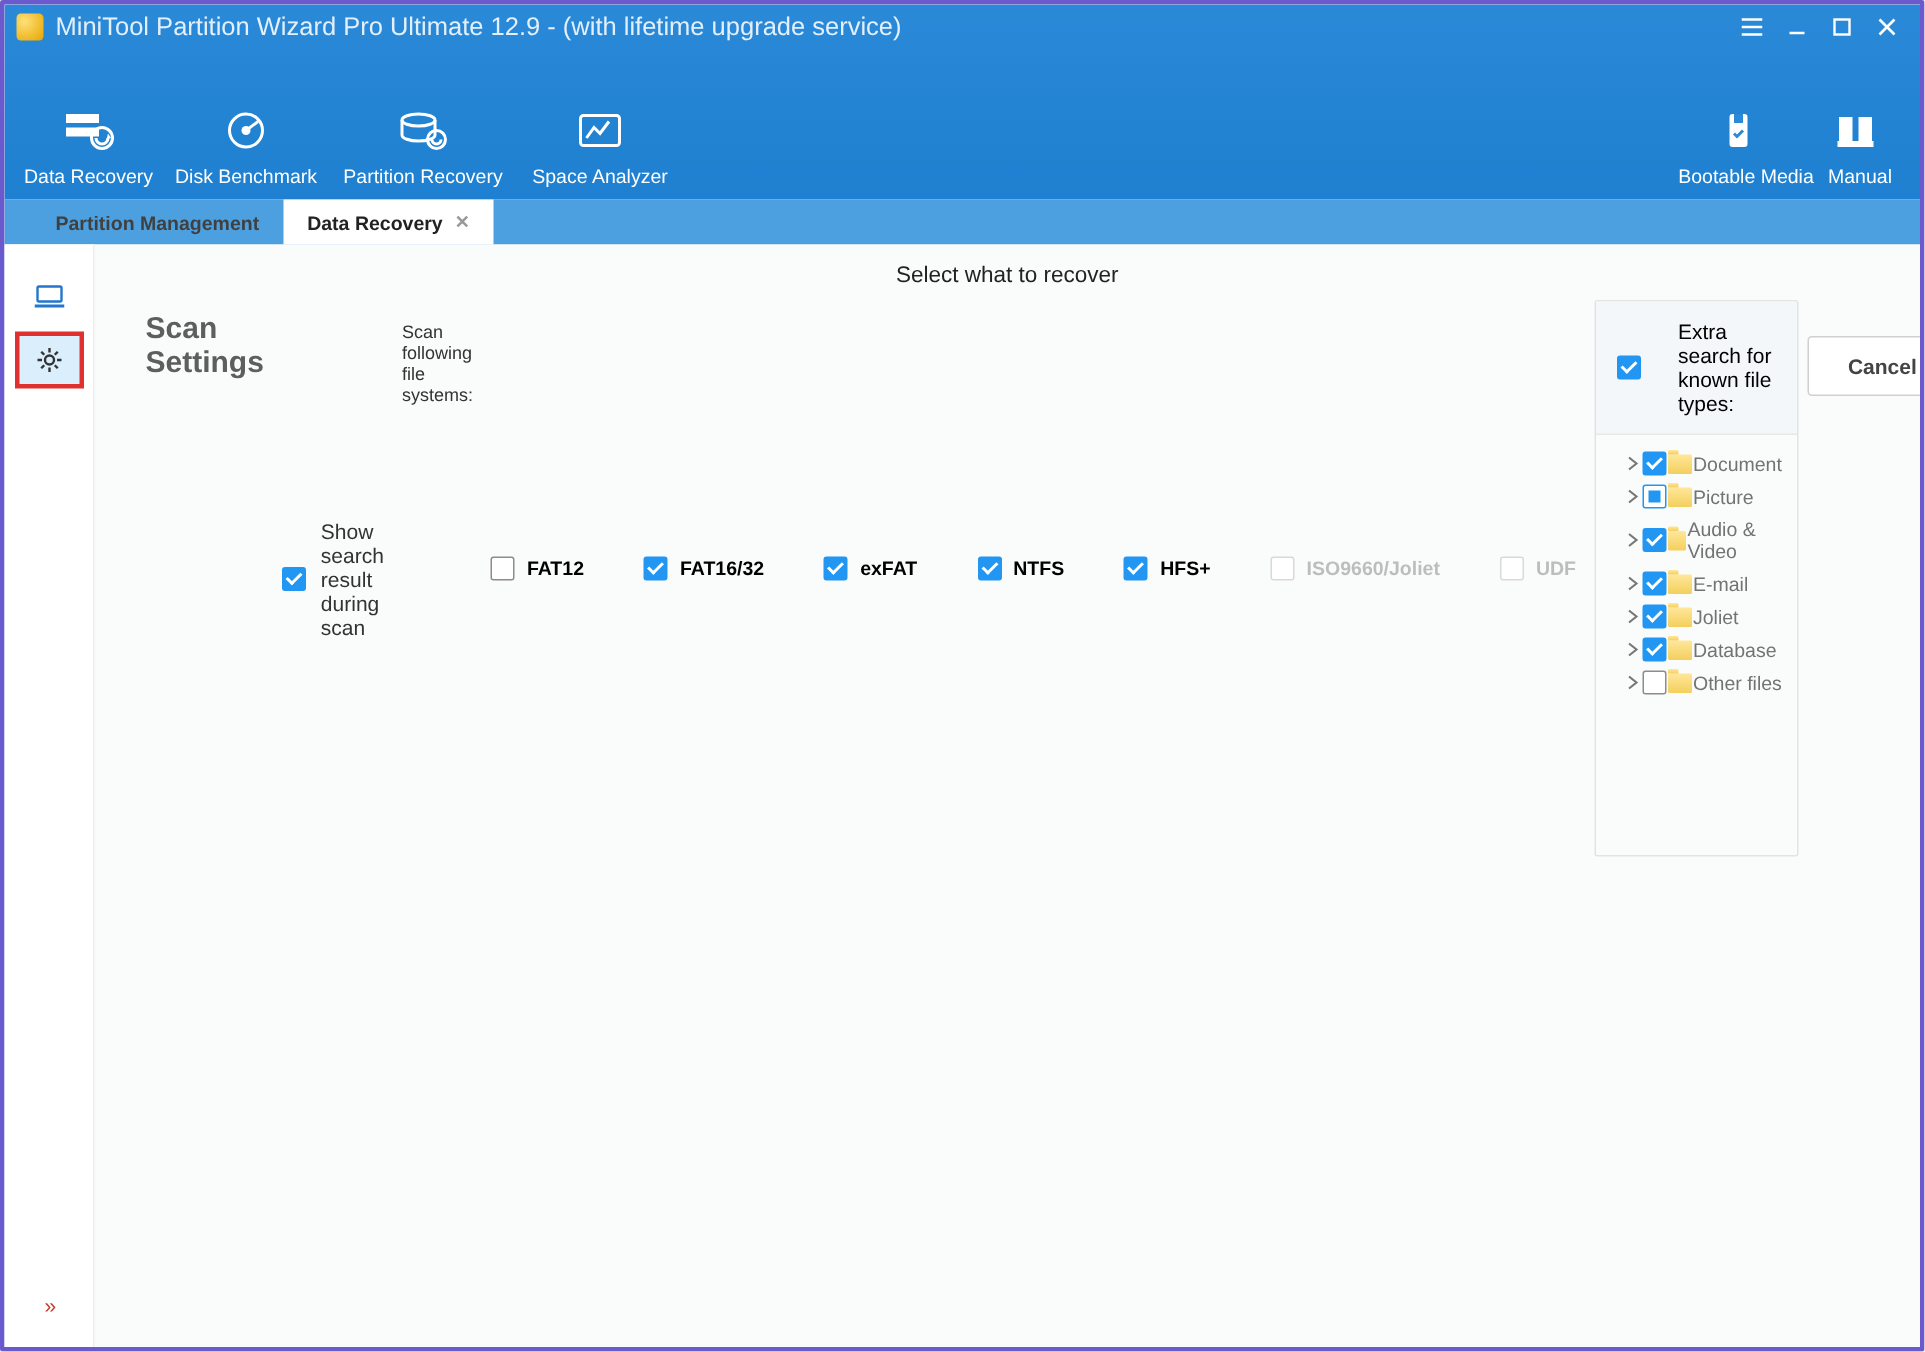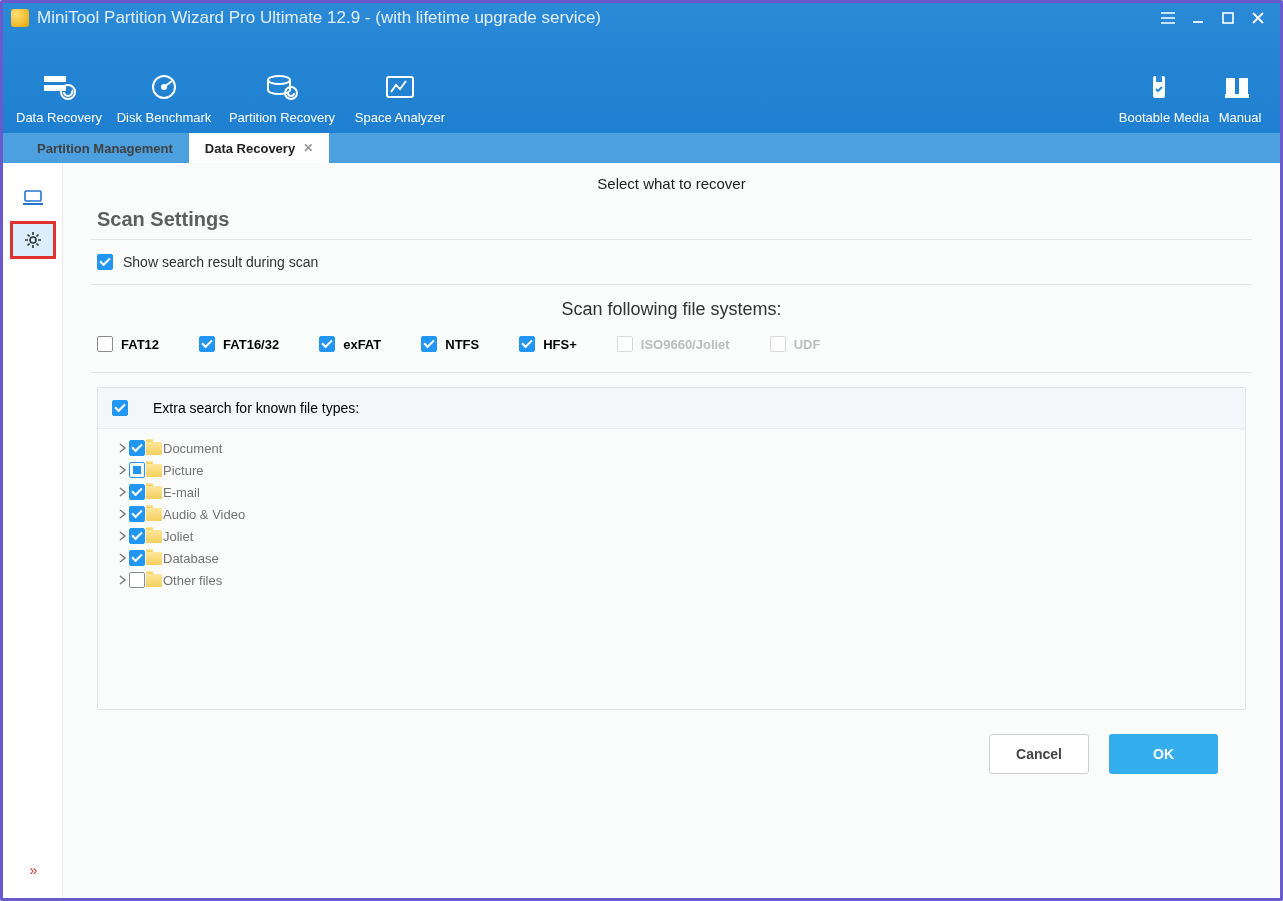--- a/index.html
+++ b/index.html
@@ -128,37 +128,37 @@
 }
 .page-title {
   text-align: center;
   font-size: 15px;
   padding: 12px 0 8px 0;
   color: #222;
 }
 .panel {
   margin: 0 28px 0 28px;
   display: flex;
-  flex-direction: column;
+  flex-direction: row;
 }
 .panel h2 {
   font-size: 20px;
   color: #5e5e5e;
   font-weight: 700;
   padding: 8px 6px;
 }
 .hr { height:1px; background:#e6e6e6; }
 .row {
   display:flex; align-items:center;
   padding: 14px 6px;
   gap: 10px;
   font-size: 14px;
   color: #333;
 }
-.section-label { font-size:18px; color:#333; padding:14px 6px 10px 6px;text-align:center; }
+.section-label { font-size:12px; color:#333; padding:14px 6px 10px 6px; }
 .fs-row {
   display:flex; align-items:center; gap: 40px;
   padding: 6px 6px 20px 6px;
   font-size: 13px;
 }
 .fs-item { display:flex; align-items:center; gap:8px; font-weight:600; }
 .fs-item.disabled { color:#bdbdbd; font-weight:700; }
 .chk {
   width:16px; height:16px;
   border:1.5px solid #8c8c8c;
@@ -432,31 +432,31 @@
                 <span>Picture</span>
               </div>
               <div class="tree-node">
                 <span class="caret">
                   <svg width="10" height="10" viewBox="0 0 10 10">
                     <path d="M2 1l5 4-5 4" fill="none" stroke="#777" stroke-width="1.4"></path>
                   </svg>
                 </span>
                 <span class="chk checked"></span>
                 <span class="folder"></span>
+                <span>Audio &amp; Video</span>
+              </div>
+              <div class="tree-node">
+                <span class="caret">
+                  <svg width="10" height="10" viewBox="0 0 10 10">
+                    <path d="M2 1l5 4-5 4" fill="none" stroke="#777" stroke-width="1.4"></path>
+                  </svg>
+                </span>
+                <span class="chk checked"></span>
+                <span class="folder"></span>
                 <span>E-mail</span>
-              </div>
-              <div class="tree-node">
-                <span class="caret">
-                  <svg width="10" height="10" viewBox="0 0 10 10">
-                    <path d="M2 1l5 4-5 4" fill="none" stroke="#777" stroke-width="1.4"></path>
-                  </svg>
-                </span>
-                <span class="chk checked"></span>
-                <span class="folder"></span>
-                <span>Audio &amp; Video</span>
               </div>
               <div class="tree-node">
                 <span class="caret">
                   <svg width="10" height="10" viewBox="0 0 10 10">
                     <path d="M2 1l5 4-5 4" fill="none" stroke="#777" stroke-width="1.4"></path>
                   </svg>
                 </span>
                 <span class="chk checked"></span>
                 <span class="folder"></span>
                 <span>Joliet</span>

